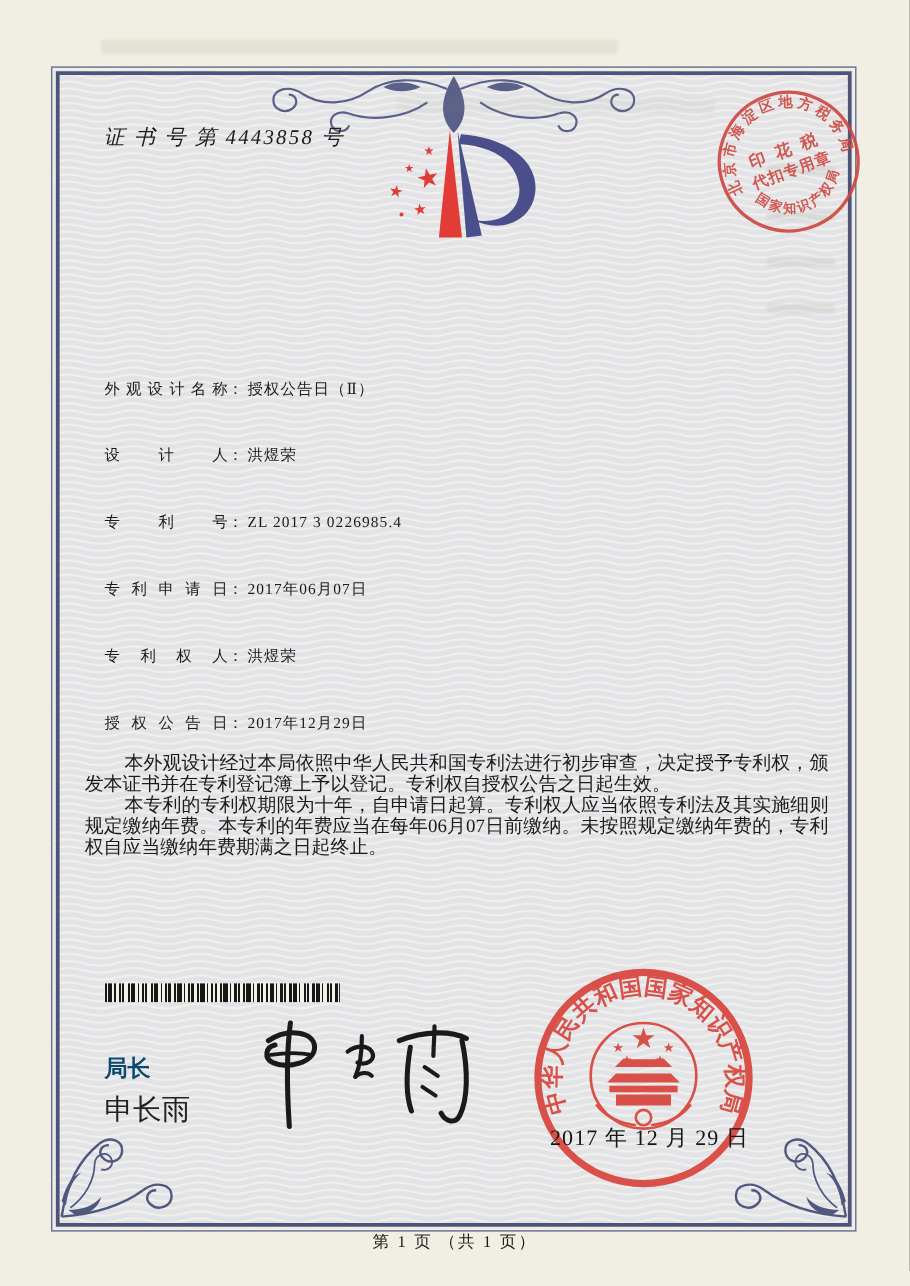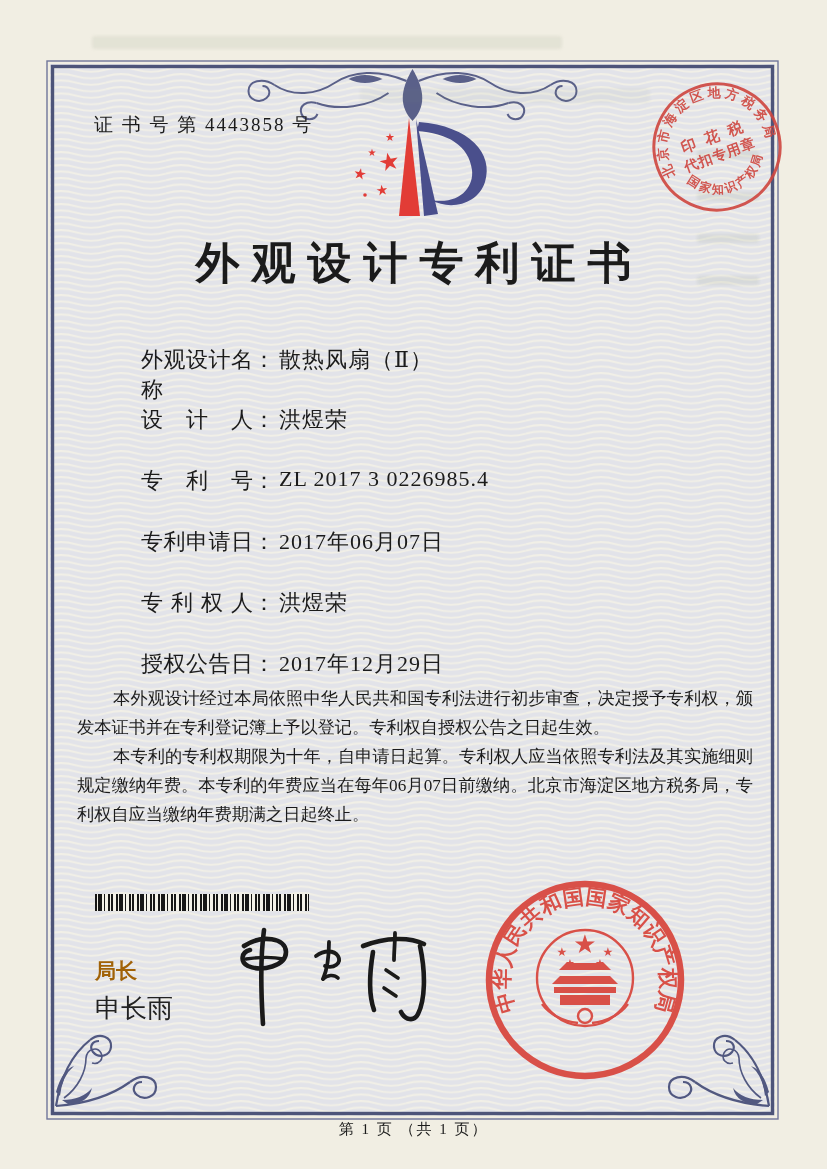--- a/index.html
+++ b/index.html
@@ -5,37 +5,37 @@
   html,body{margin:0;padding:0;background:#888;}
   .page{
     position:relative;width:827px;height:1169px;margin:0 auto;
     background:#f1eee3;overflow:hidden;
     font-family:"Liberation Serif","DejaVu Serif",serif;color:#1b1b1b;
   }
   .abs{position:absolute;}
   
   .frame-svg{position:absolute;left:46px;top:60px;width:733px;height:1060px;}
   
-  .cert-no{left:94px;top:112px;font-size:19px;letter-spacing:2px;}
+  .cert-no{left:94px;top:112px;font-size:19px;letter-spacing:2px;font-style:italic;}
   .title{left:0;right:0;top:234px;text-align:center;font-size:44px;font-weight:600;
          letter-spacing:12px;padding-left:12px;}
-  .field{left:95px;width:620px;font-size:22px;display:flex;align-items:flex-start;margin-left:46px;}
+  .field{left:95px;width:620px;font-size:14px;display:flex;align-items:flex-end;}
   .field .lbl{display:inline-block;width:112px;text-align:justify;text-align-last:justify;}
   .field .colon{margin:0 4px 0 0;}
   .field .val{letter-spacing:1px;}
-  .body-text{left:77px;top:684px;width:676px;font-size:17.2px;line-height:29px;
+  .body-text{left:77px;top:684px;width:676px;font-size:17.2px;line-height:19px;
              text-align:justify;}
   .body-text p{margin:0;text-indent:2.1em;}
   .barcode{left:95px;top:894px;width:214px;height:17px;
     background:repeating-linear-gradient(90deg,
       #171717 0 2px,#f3f1e8 2px 3px,#171717 3px 7px,#f3f1e8 7px 9px,
       #171717 9px 10px,#f3f1e8 10px 13px,#171717 13px 15px,#f3f1e8 15px 16px,
       #171717 16px 18px,#f3f1e8 18px 21px);}
   .signer-title{left:95px;top:957px;font-size:21px;font-weight:700;
-    font-family:Liberation Serif, serif;color:#a16207;}
+    font-family:Liberation Serif, serif;color:#0c4a6e;}
   .signer-name{left:95px;top:991px;font-size:26px;font-weight:400;
     font-family:"Liberation Sans","DejaVu Sans",sans-serif;color:#222;}
   .signature{left:228px;top:916px;width:200px;height:115px;}
   .logo{left:332px;top:112px;width:180px;height:125px;}
   .tax-stamp{left:642px;top:72px;width:150px;height:150px;opacity:.9;}
   .office-seal{left:470px;top:866px;width:230px;height:232px;opacity:.93;}
   .seal-date{left:500px;top:1021px;font-size:20px;letter-spacing:1px;color:#161616;}
   .footer{left:0;right:0;top:1120px;text-align:center;font-size:15px;letter-spacing:2px;}
   
   .ghost{background:rgba(130,148,118,.12);filter:blur(1.5px);border-radius:3px;}
@@ -115,26 +115,25 @@
         <textPath href="#taxTopArc" startOffset="50%" text-anchor="middle">北京市海淀区地方税务局</textPath>
       </text>
       <text x="75" y="69" font-size="15" letter-spacing="3" text-anchor="middle" font-weight="600">印 花 税</text>
       <text x="75" y="88" font-size="14" letter-spacing="1" text-anchor="middle" font-weight="600">代扣专用章</text>
       <text font-size="12" letter-spacing="2" font-weight="600">
         <textPath href="#taxBotArc" startOffset="50%" text-anchor="middle">国家知识产权局</textPath>
       </text>
     </g>
   </svg>
 
-  <div class="abs title">外观设计专利证书</div>
 
   <div class="abs field" style="top:345px">
     <span class="lbl">外观设计名称</span>
       <span class="colon">：</span>
-    <span class="val">散热风扇（Ⅱ）</span>
+    <span class="val">授权公告日（Ⅱ）</span>
   </div>
   <div class="abs field" style="top:405px">
     <span class="lbl">设计人</span>
       <span class="colon">：</span>
     <span class="val">洪煜荣</span>
   </div>
   <div class="abs field" style="top:466px">
     <span class="lbl">专利号</span>
       <span class="colon">：</span>
     <span class="val">ZL 2017 3 0226985.4</span>
@@ -150,21 +149,21 @@
     <span class="val">洪煜荣</span>
   </div>
   <div class="abs field" style="top:649px">
     <span class="lbl">授权公告日</span>
       <span class="colon">：</span>
     <span class="val">2017年12月29日</span>
   </div>
 
   <div class="abs body-text">
     <p>本外观设计经过本局依照中华人民共和国专利法进行初步审查，决定授予专利权，颁发本证书并在专利登记簿上予以登记。专利权自授权公告之日起生效。</p>
-    <p>本专利的专利权期限为十年，自申请日起算。专利权人应当依照专利法及其实施细则规定缴纳年费。本专利的年费应当在每年06月07日前缴纳。北京市海淀区地方税务局，专利权自应当缴纳年费期满之日起终止。</p>
+    <p>本专利的专利权期限为十年，自申请日起算。专利权人应当依照专利法及其实施细则规定缴纳年费。本专利的年费应当在每年06月07日前缴纳。未按照规定缴纳年费的，专利权自应当缴纳年费期满之日起终止。</p>
   </div>
 
   <div class="abs barcode"></div>
 
   <div class="abs signer-title">局长</div>
   <div class="abs signer-name">申长雨</div>
 
   <svg class="abs signature" viewBox="0 0 200 115" xmlns="http://www.w3.org/2000/svg">
     <g stroke="#1a1a1a" stroke-width="4.6" fill="none" stroke-linecap="round" stroke-linejoin="round">
       <path d="M36,14 C33,36 32,62 35,108"></path>
@@ -202,16 +201,17 @@
         <path d="M89,104 L141,104 L134,97 L96,97 Z"></path>
         <path d="M82,118 L148,118 L140,110 L90,110 Z"></path>
         <rect x="84" y="121" width="62" height="6"></rect>
         <rect x="90" y="129" width="50" height="10"></rect>
         <circle cx="115" cy="150" r="7" fill="none" stroke="#d8453c" stroke-width="2.4"></circle>
         <path d="M72,138 q12,16 36,19 M158,138 q-12,16 -36,19" fill="none" stroke="#d8453c" stroke-width="2.4"></path>
       </g>
     </g>
   </svg>
 
+  <div class="abs seal-date">2017 年 12 月 29 日</div>
 
   <div class="abs footer">第 1 页 （共 1 页）</div>
 
 </div>
 
 </body></html>

